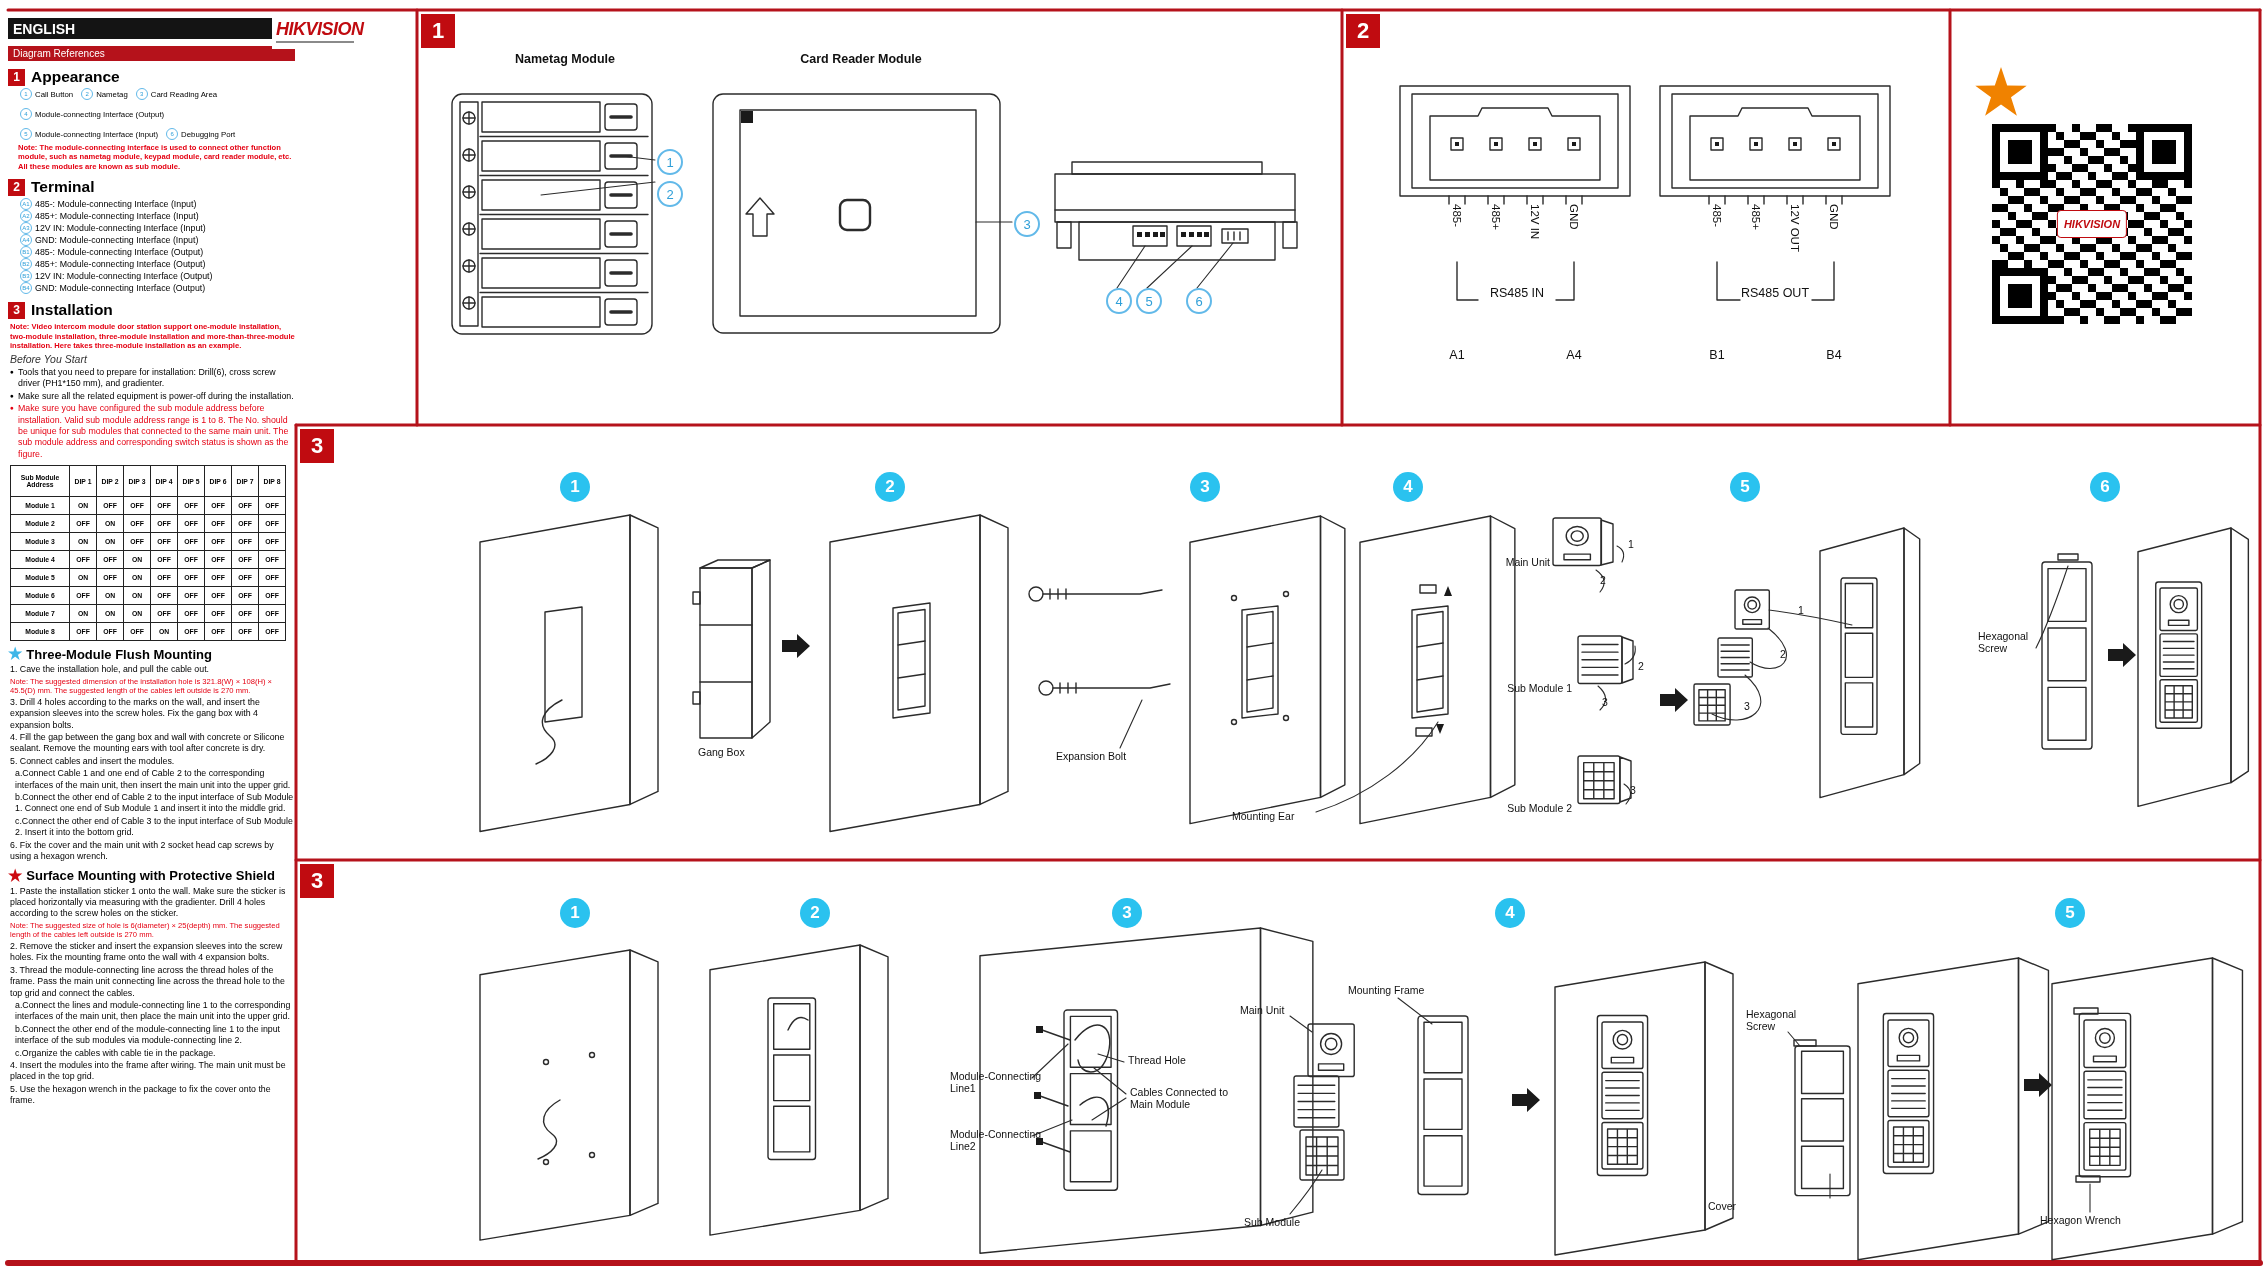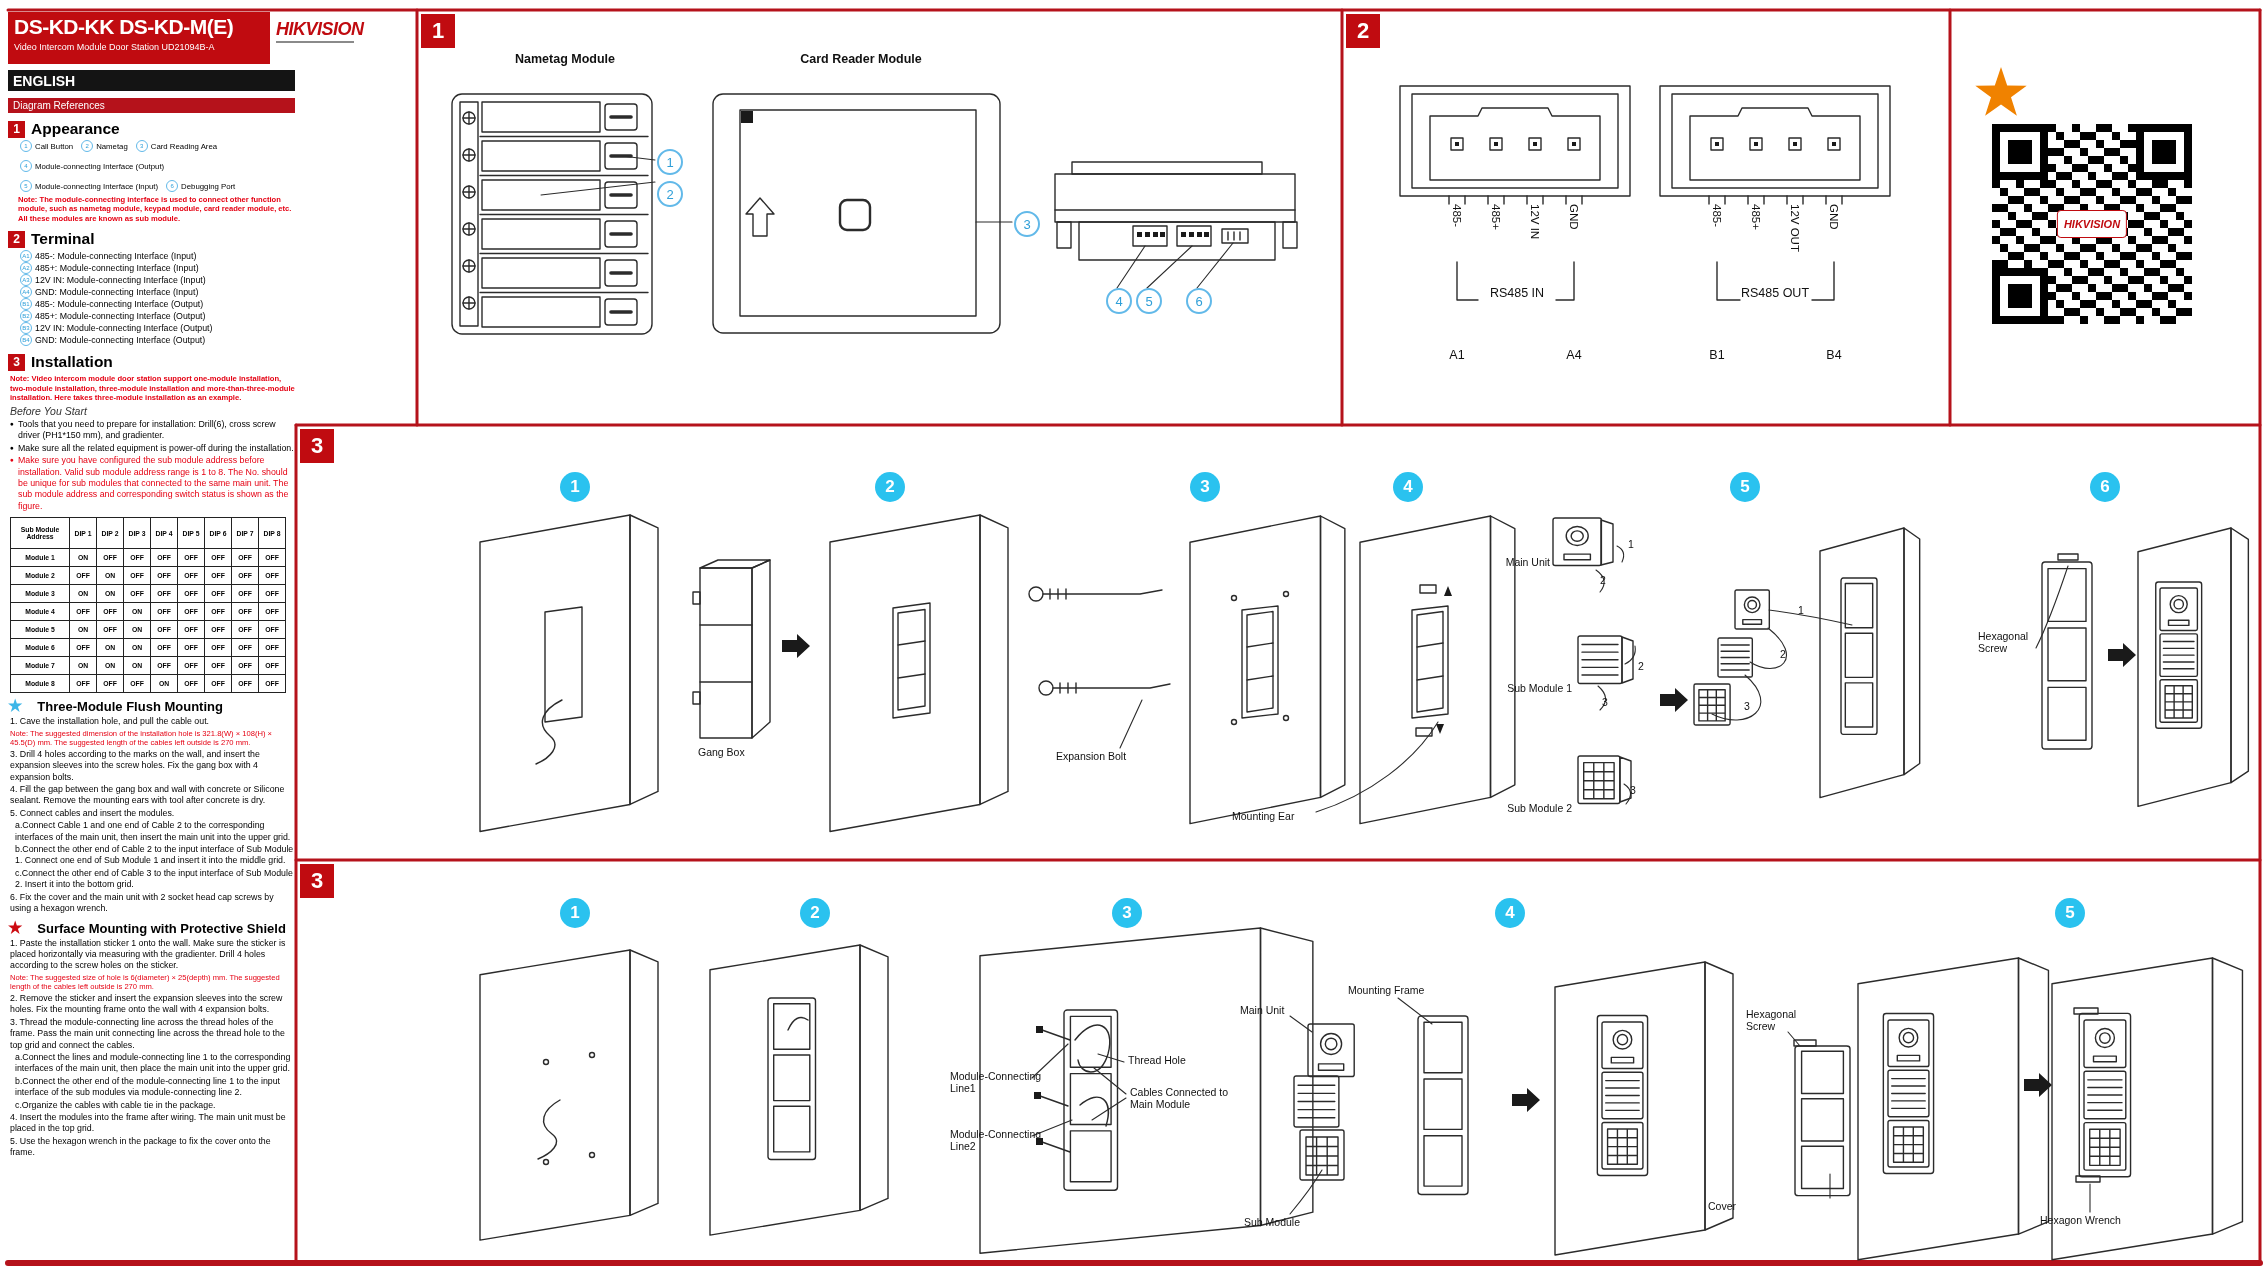--- a/index.html
+++ b/index.html
@@ -64,21 +64,21 @@
   .t-list{padding-left:12px;}
   .t-item{display:flex;align-items:center;font-size:8.8px;line-height:11.4px;}
   .before{font-style:italic;font-size:10.5px;color:#333;margin:2px 0 2px 2px;}
   .steps{margin-left:2px;}
   .steps .p{font-size:8.8px;line-height:1.3;margin-bottom:1px;}
   .steps .p.note{color:#e50012;font-size:7.6px;line-height:1.25;}
   .steps .p.ind{padding-left:5px;}
   .bullets .p{position:relative;padding-left:8px;}
   .bullets .p::before{content:"\25CF";position:absolute;left:0;top:1px;font-size:6.5px;}
   .bullets .p.red{color:#e50012;}
-  .mount-h{display:flex;align-items:flex-end;gap:15px;font-size:13px;font-weight:bold;margin:5px 0 2px 0;}
+  .mount-h{display:flex;align-items:center;gap:4px;font-size:13px;font-weight:bold;margin:5px 0 2px 0;}
   .star-b::before{content:"\2605";color:#3db6e8;font-size:16px;line-height:1;}
   .star-r::before{content:"\2605";color:#cc0a10;font-size:16px;line-height:1;}
   table.dip{border-collapse:collapse;margin:5px 0 4px 2px;}
   table.dip th,table.dip td{border:1.4px solid #222;font-size:6.8px;font-weight:bold;text-align:center;
       padding:0 2px;height:17px;min-width:22px;}
   table.dip th{height:30px;}
   table.dip .c0{width:54px;}
 </style>
 </head>
 <body>
@@ -333,24 +333,20 @@
     <use href="#station" transform="translate(1888,1020) scale(0.93)"></use>
     <use href="#arr" transform="translate(2024,1085)"></use>
     <use href="#wall" transform="translate(2052,958) scale(1.07,1.03)"></use>
     <use href="#station" transform="translate(2084,1020) scale(0.95)"></use>
     <rect x="2074" y="1008" width="24" height="6"></rect>
     <rect x="2076" y="1176" width="24" height="6"></rect>
     <path class="leader" d="M2090,1212 V1184"></path>
   </svg>
 
   <div class="leftcol">
-    <div class="hdr-red">
-      <div class="model">DS-KD-KK  DS-KD-M(E)</div>
-      <div class="subtitle">Video Intercom Module Door Station  UD21094B-A</div>
-    </div>
     <div class="bar-black">ENGLISH</div>
     <div class="bar-red">Diagram References</div>
 
     <div class="sec">
       <span class="n">1</span>
       <span class="t">Appearance</span>
     </div>
     <div class="app-items">
 
     <div class="it">

